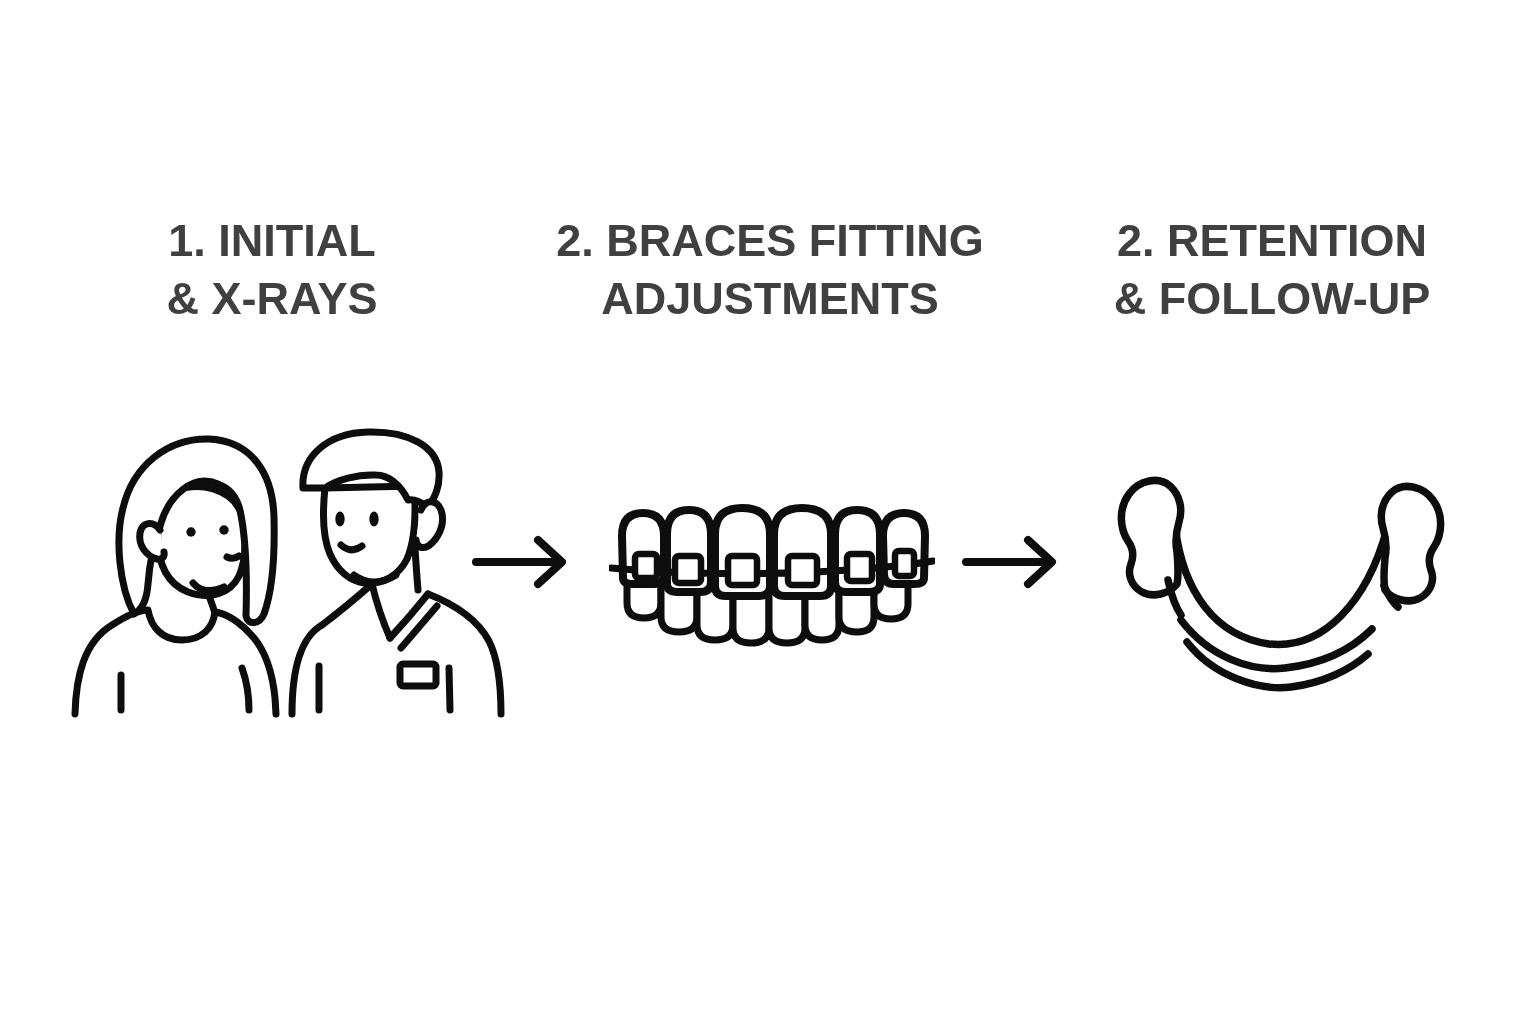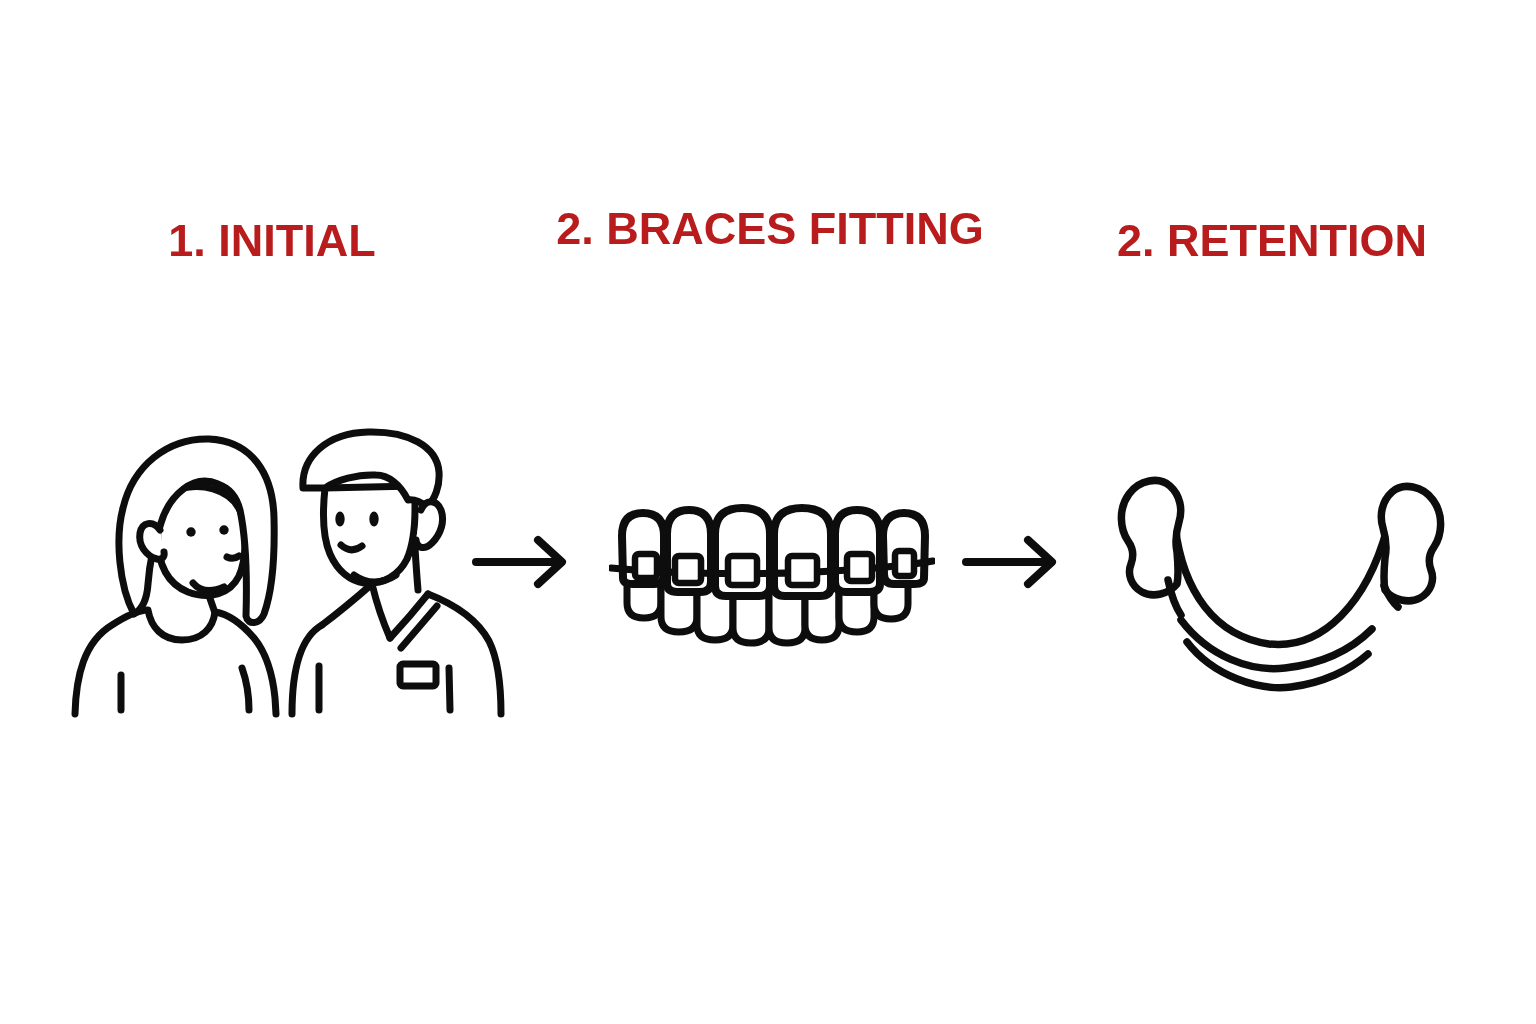--- a/index.html
+++ b/index.html
@@ -15,48 +15,51 @@
     overflow: hidden;
     font-family: "Liberation Sans", sans-serif;
   }
   .step-title {
     position: absolute;
     text-align: center;
     font-weight: 700;
     font-size: 45px;
     line-height: 58px;
     letter-spacing: 0px;
-    color: #b91c1c;
+    color: #404040;
   }
   .step-title .tl { display: block; white-space: nowrap; }
   .illu { position: absolute; }
   .ink-stroke {
     stroke: #0d0d0d;
     fill: none;
     stroke-linecap: round;
     stroke-linejoin: round;
   }
   .ink-fill { fill: #0d0d0d; stroke: none; }
   .white-fill { fill: #ffffff; }
 </style>
 </head>
 <body>
 
 <div class="canvas">
 
   <div class="step-title" style="left:40px; top:212px; width:464px;">
     <span class="tl">1. INITIAL</span>
+    <span class="tl">&amp; X-RAYS</span>
   </div>
 
-  <div class="step-title" style="left:538px; top:200px; width:464px;">
+  <div class="step-title" style="left:538px; top:212px; width:464px;">
     <span class="tl">2. BRACES FITTING</span>
+    <span class="tl">ADJUSTMENTS</span>
   </div>
 
   <div class="step-title" style="left:1040px; top:212px; width:464px;">
     <span class="tl">2. RETENTION</span>
+    <span class="tl">&amp; FOLLOW-UP</span>
   </div>
 
   <svg class="illu" style="left:70px; top:426px;" width="455" height="292" viewBox="0 0 455 292" aria-hidden="true">
     <g class="ink-stroke" stroke-width="7">
 
       <path class="white-fill" d="M 5 288 C 6 250 14 216 42 199 C 56 190 70 184 78 184 C 81 201 92 214 112 214 C 132 214 143 202 145 186 C 158 188 172 198 184 212 C 197 228 203 252 205 272 L 206 288"></path>
       <path d="M 51 249 L 51 284"></path>
       <path d="M 172 242 C 177 256 179 270 179 284"></path>
 
       <path d="M 138 167 C 141 175 143 181 145 187"></path>

